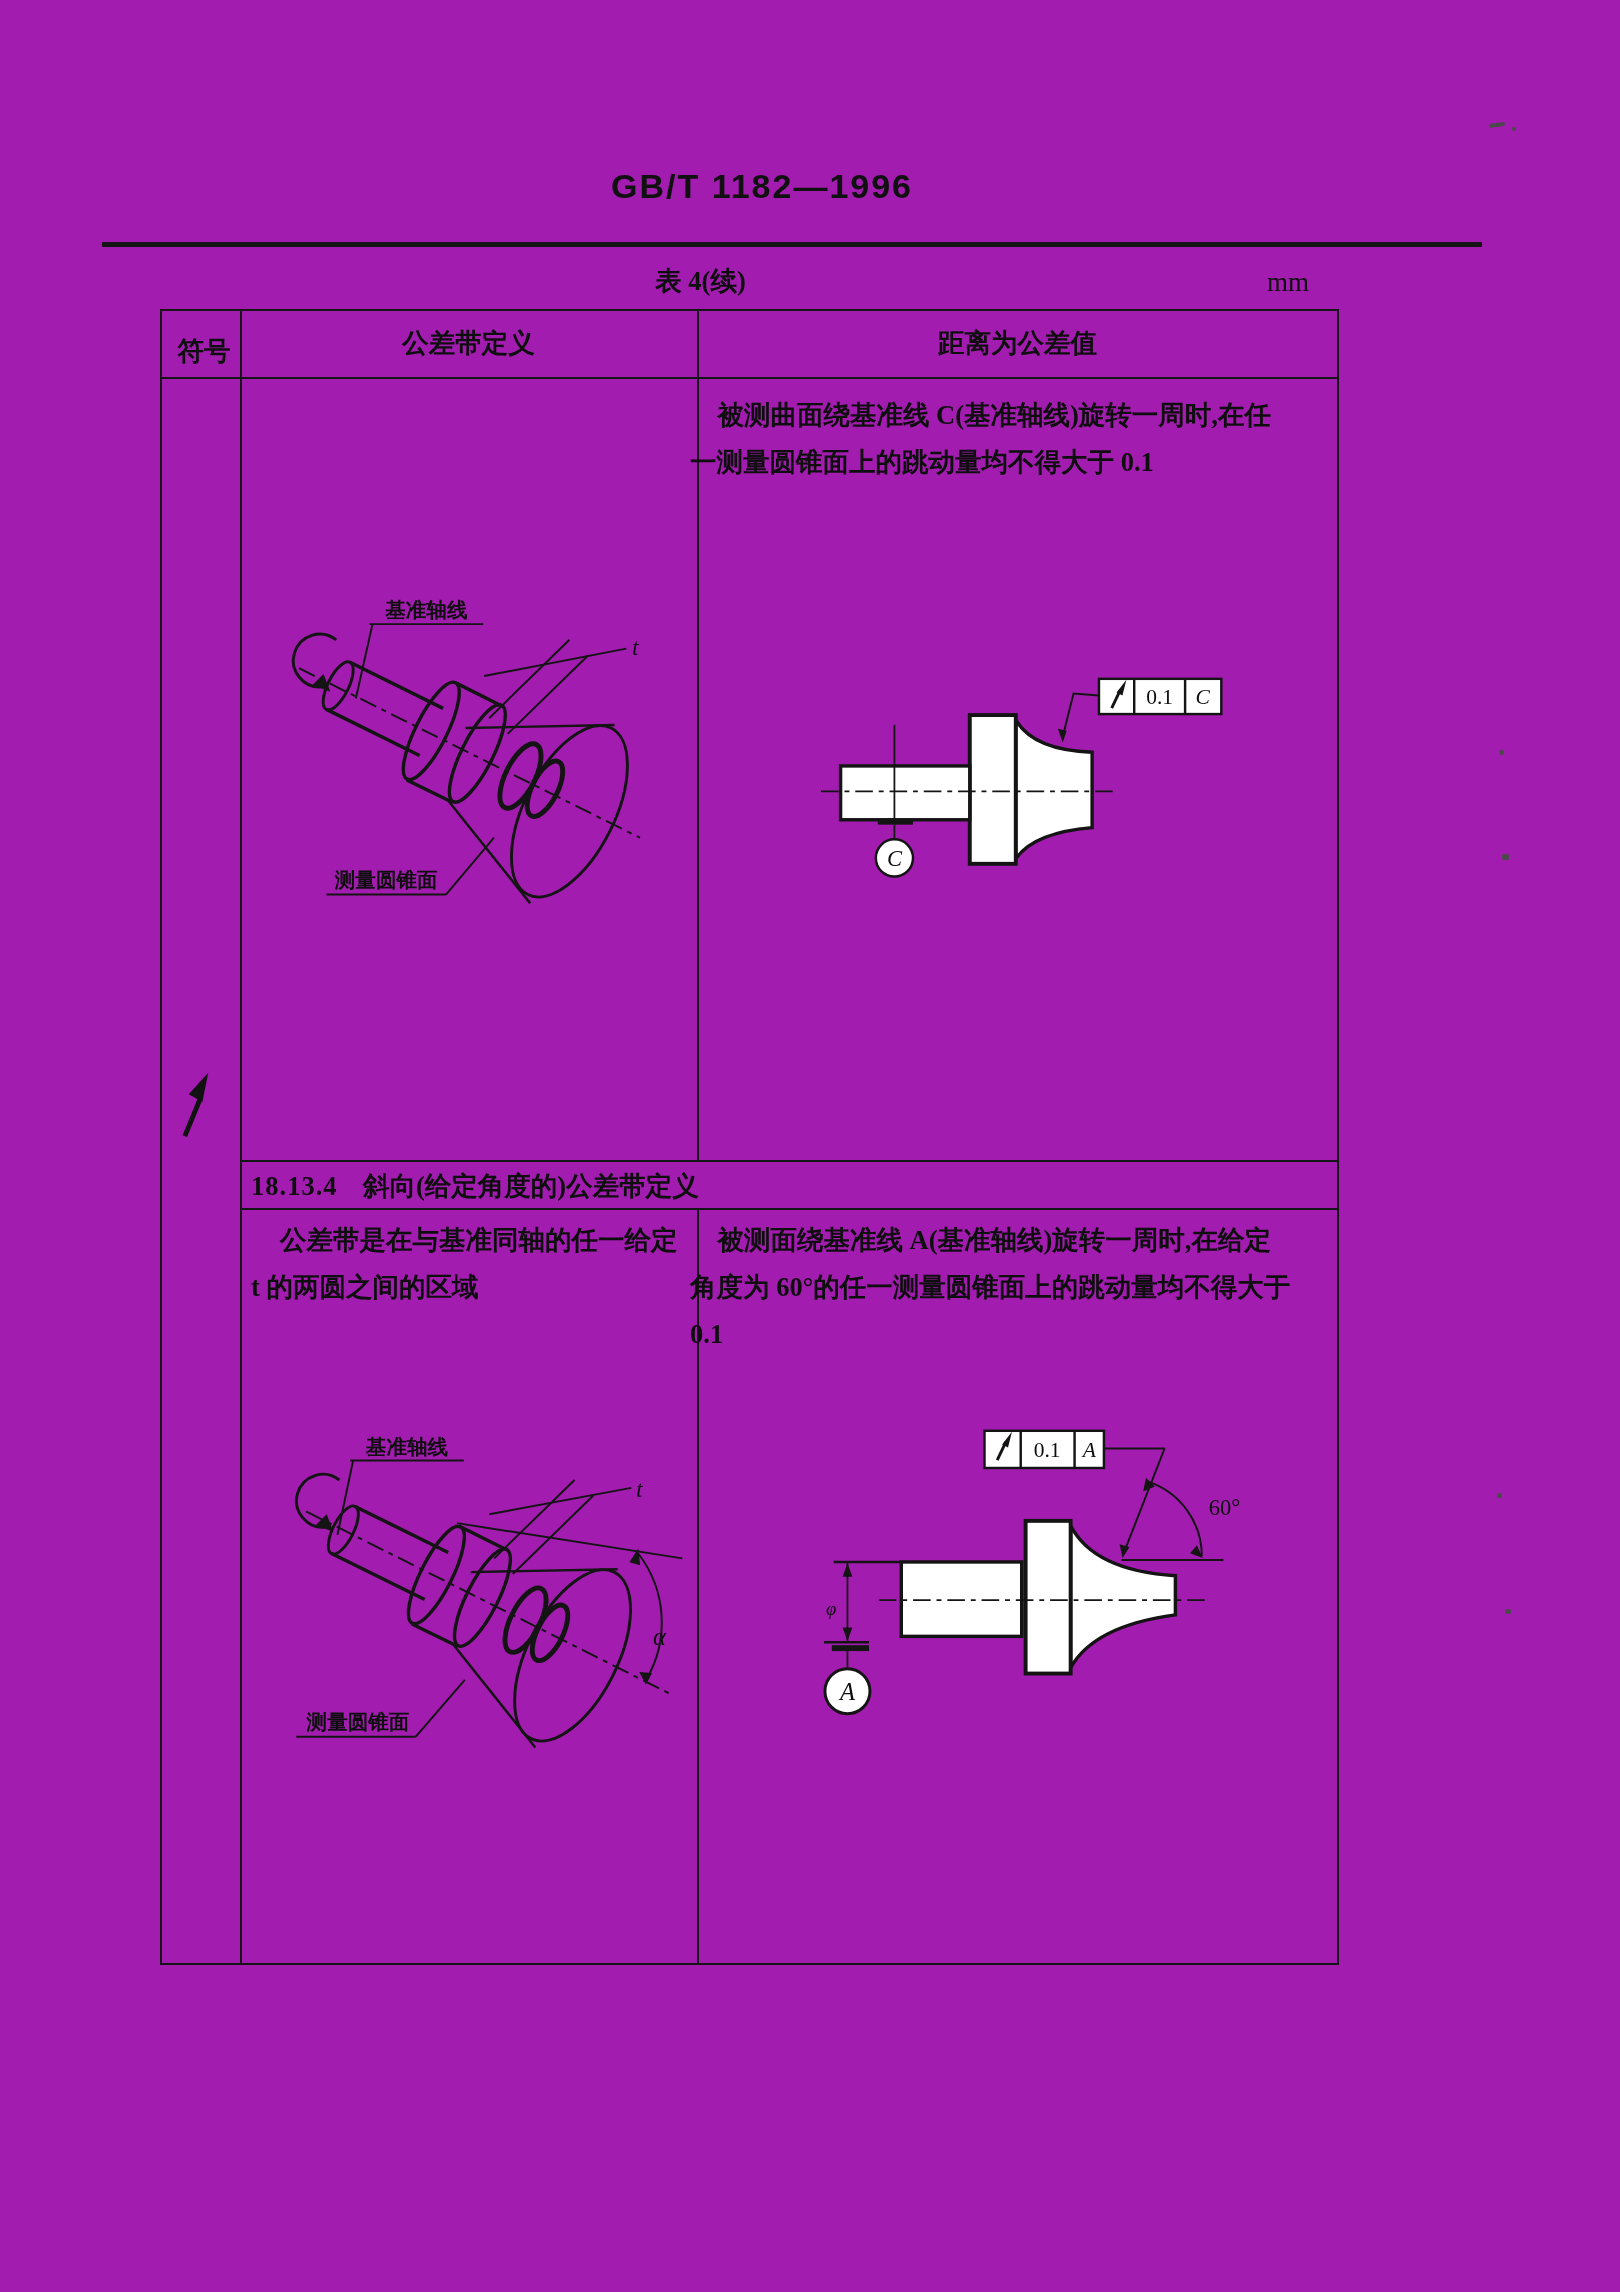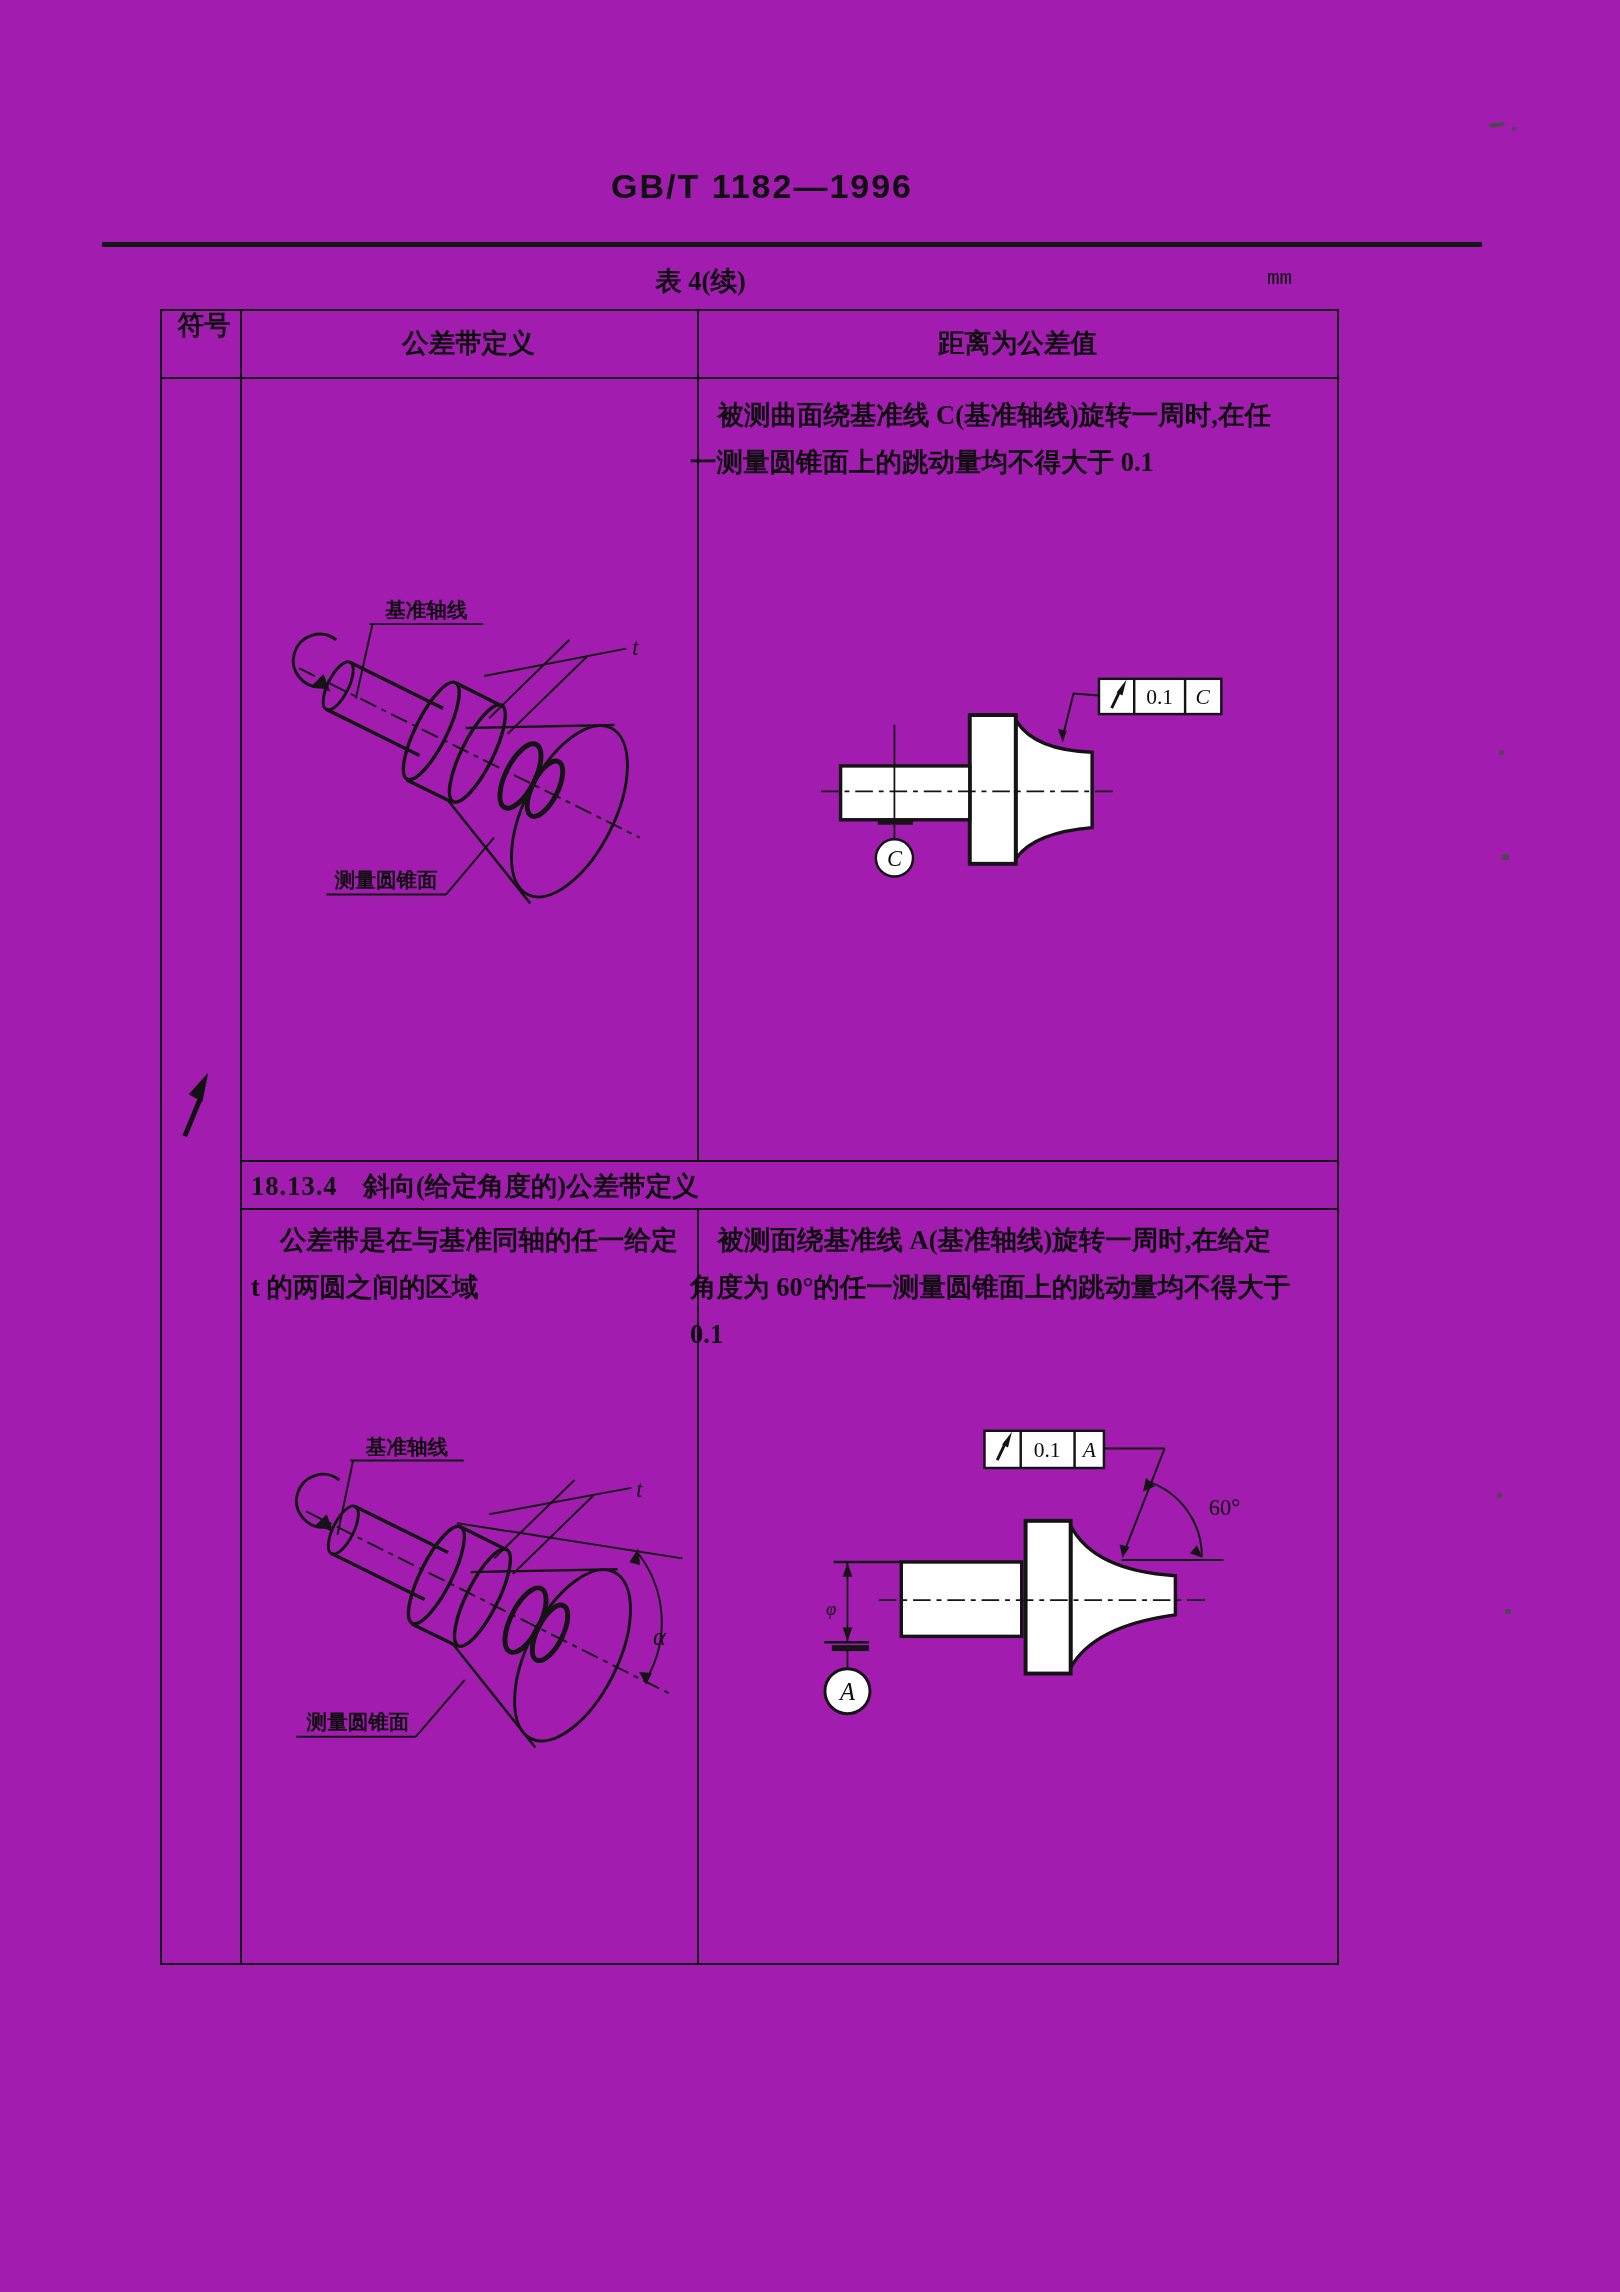--- a/index.html
+++ b/index.html
@@ -3,21 +3,21 @@
 <meta charset="utf-8">
 <style>
   html,body{margin:0;padding:0;background:#e8e8e8;}
   .page{position:relative;width:1620px;height:2293px;background:#a21caf;overflow:hidden;
         font-family:"Liberation Serif",serif;color:#101010;padding-left:36px;}
   .abs{position:absolute;}
   .line{position:absolute;background:#151515;}
   .cjk{font-family:Liberation Serif, serif;font-weight:600;color:#0e0e0e;}
   .title{font-family:"Liberation Sans",sans-serif;font-weight:700;font-size:34px;letter-spacing:2px;}
   .caption{font-size:26.5px;}
-  .unit{font-size:21px;font-family:Liberation Mono, monospace;}
+  .unit{font-size:27px;font-family:Liberation Serif, serif;}
   .hdr{font-size:26.5px;text-align:center;}
   .txtblock{font-size:26.5px;line-height:47px;}
   .tline{white-space:nowrap;}
   .ind28{padding-left:27.4px;}
   .ind30{padding-left:29px;}
   .section-row{font-size:26.5px;white-space:nowrap;}
   .section-num{font-weight:700;letter-spacing:1px;}
   .section-title{margin-left:25.5px;}
   svg text{fill:#0e0e0e;}
   .speck{position:absolute;background:#4a4a4a;border-radius:2px;}
@@ -34,21 +34,21 @@
 
   <div class="abs" style="left:160px;top:309px;width:1175px;height:1652px;border:2.9px solid #151515;"></div>
 
   <div class="line" style="left:240px;top:309px;width:2px;height:1654px;"></div>
   <div class="line" style="left:697px;top:309px;width:2px;height:851px;"></div>
   <div class="line" style="left:697px;top:1208px;width:2px;height:756px;"></div>
   <div class="line" style="left:160px;top:377px;width:1178px;height:2px;"></div>
   <div class="line" style="left:241px;top:1160px;width:1097px;height:2px;"></div>
   <div class="line" style="left:241px;top:1208px;width:1097px;height:2px;"></div>
 
-  <div class="abs cjk hdr" style="left:160px;top:307px;width:88px;">符号</div>
+  <div class="abs cjk hdr" style="left:160px;top:333px;width:88px;">符号</div>
   <div class="abs cjk hdr" style="left:240px;top:325px;width:457px;">公差带定义</div>
   <div class="abs cjk hdr" style="left:697px;top:325px;width:641px;">距离为公差值</div>
 
   <svg class="abs" style="left:175px;top:1064px;" width="45" height="78" viewBox="0 0 46 80">
     <path d="M 10,74 L 26,35" stroke="#111" stroke-width="5" fill="none"></path>
     <polygon points="34,9 14,31 28,39" fill="#111"></polygon>
   </svg>
 
   <div class="abs cjk txtblock" style="left:690px;top:392px;width:645px;">
     <div class="tline ind28">被测曲面绕基准线 C(基准轴线)旋转一周时,在任</div>

